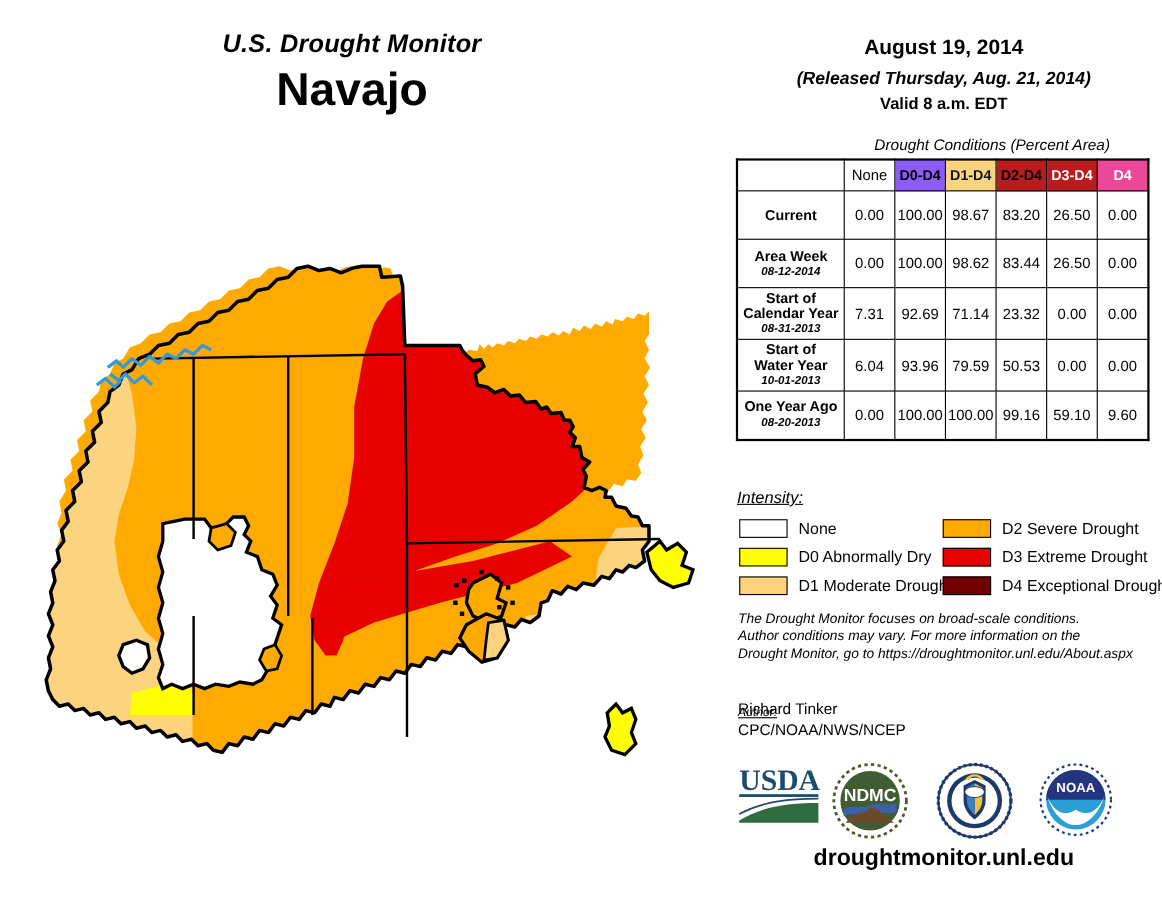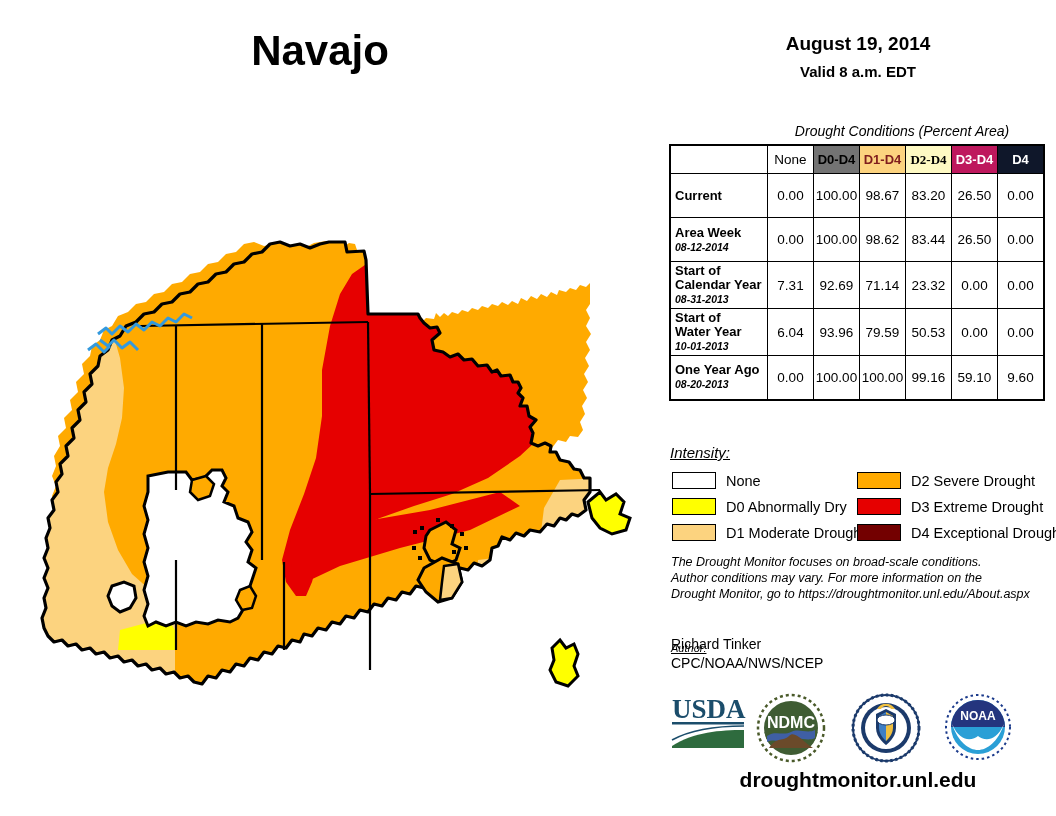--- a/index.html
+++ b/index.html
@@ -96,29 +96,29 @@
     border-left: none;
     width: 96px;
   }
   #cond-table thead th {
     height: 27px;
     width: 45px;
     font-size: 13px;
     font-weight: bold;
   }
   #cond-table thead th.hdr-none { background:#ffffff; color:#000; font-weight:normal; font-size:13.5px;}
-  #cond-table thead th.hdr-d0 { background:#737373; color:#000; }
-  #cond-table thead th.hdr-d1 { background:#fcd37f; color:#7f1d1d; }
-  #cond-table thead th.hdr-d2 { background:#fef9c3; color:#000;font-family:Liberation Serif, serif; }
-  #cond-table thead th.hdr-d3 { background:#be185d; color:#ffffff;margin-top:37px; }
-  #cond-table thead th.hdr-d4 { background:#0f172a; color:#ffffff; }
+  #cond-table thead th.hdr-d0 { background:#8b5cf6; color:#000; }
+  #cond-table thead th.hdr-d1 { background:#fcd37f; color:#0f172a; }
+  #cond-table thead th.hdr-d2 { background:#b91c1c; color:#000; }
+  #cond-table thead th.hdr-d3 { background:#b91c1c; color:#ffffff;margin-top:37px; }
+  #cond-table thead th.hdr-d4 { background:#ec4899; color:#ffffff; }
 
   #cond-table tbody tr { height: 44px; }
   #cond-table tbody td.rowlabel {
-    text-align: left;
+    text-align: center;
     padding: 2px 4px;
     line-height: 14px;
   }
   #cond-table tbody td.rowlabel .rl-name {
     font-weight: bold;
     font-size: 13px;
     display: block;
     white-space: nowrap;
   }
   #cond-table tbody td.rowlabel .rl-date {
@@ -219,25 +219,27 @@
     left: 0px;
     top: 230px;
     width: 640px;
     height: 460px;
   }
 </style>
 </head>
 <body>
 
 <div id="title-block">
+  <div id="dm-title">U.S. Drought Monitor</div>
   <div id="region-title">Navajo</div>
 </div>
 
 <div id="right-header">
   <div id="date-main">August 19, 2014</div>
+  <div id="date-released">(Released Thursday, Aug. 21, 2014)</div>
   <div id="date-valid">Valid 8 a.m. EDT</div>
 </div>
 
 <div id="table-caption">Drought Conditions (Percent Area)</div>
 
 <table id="cond-table">
   <thead>
     <tr>
       <th class="corner-cell"></th>
       <th class="hdr-none">None</th>

